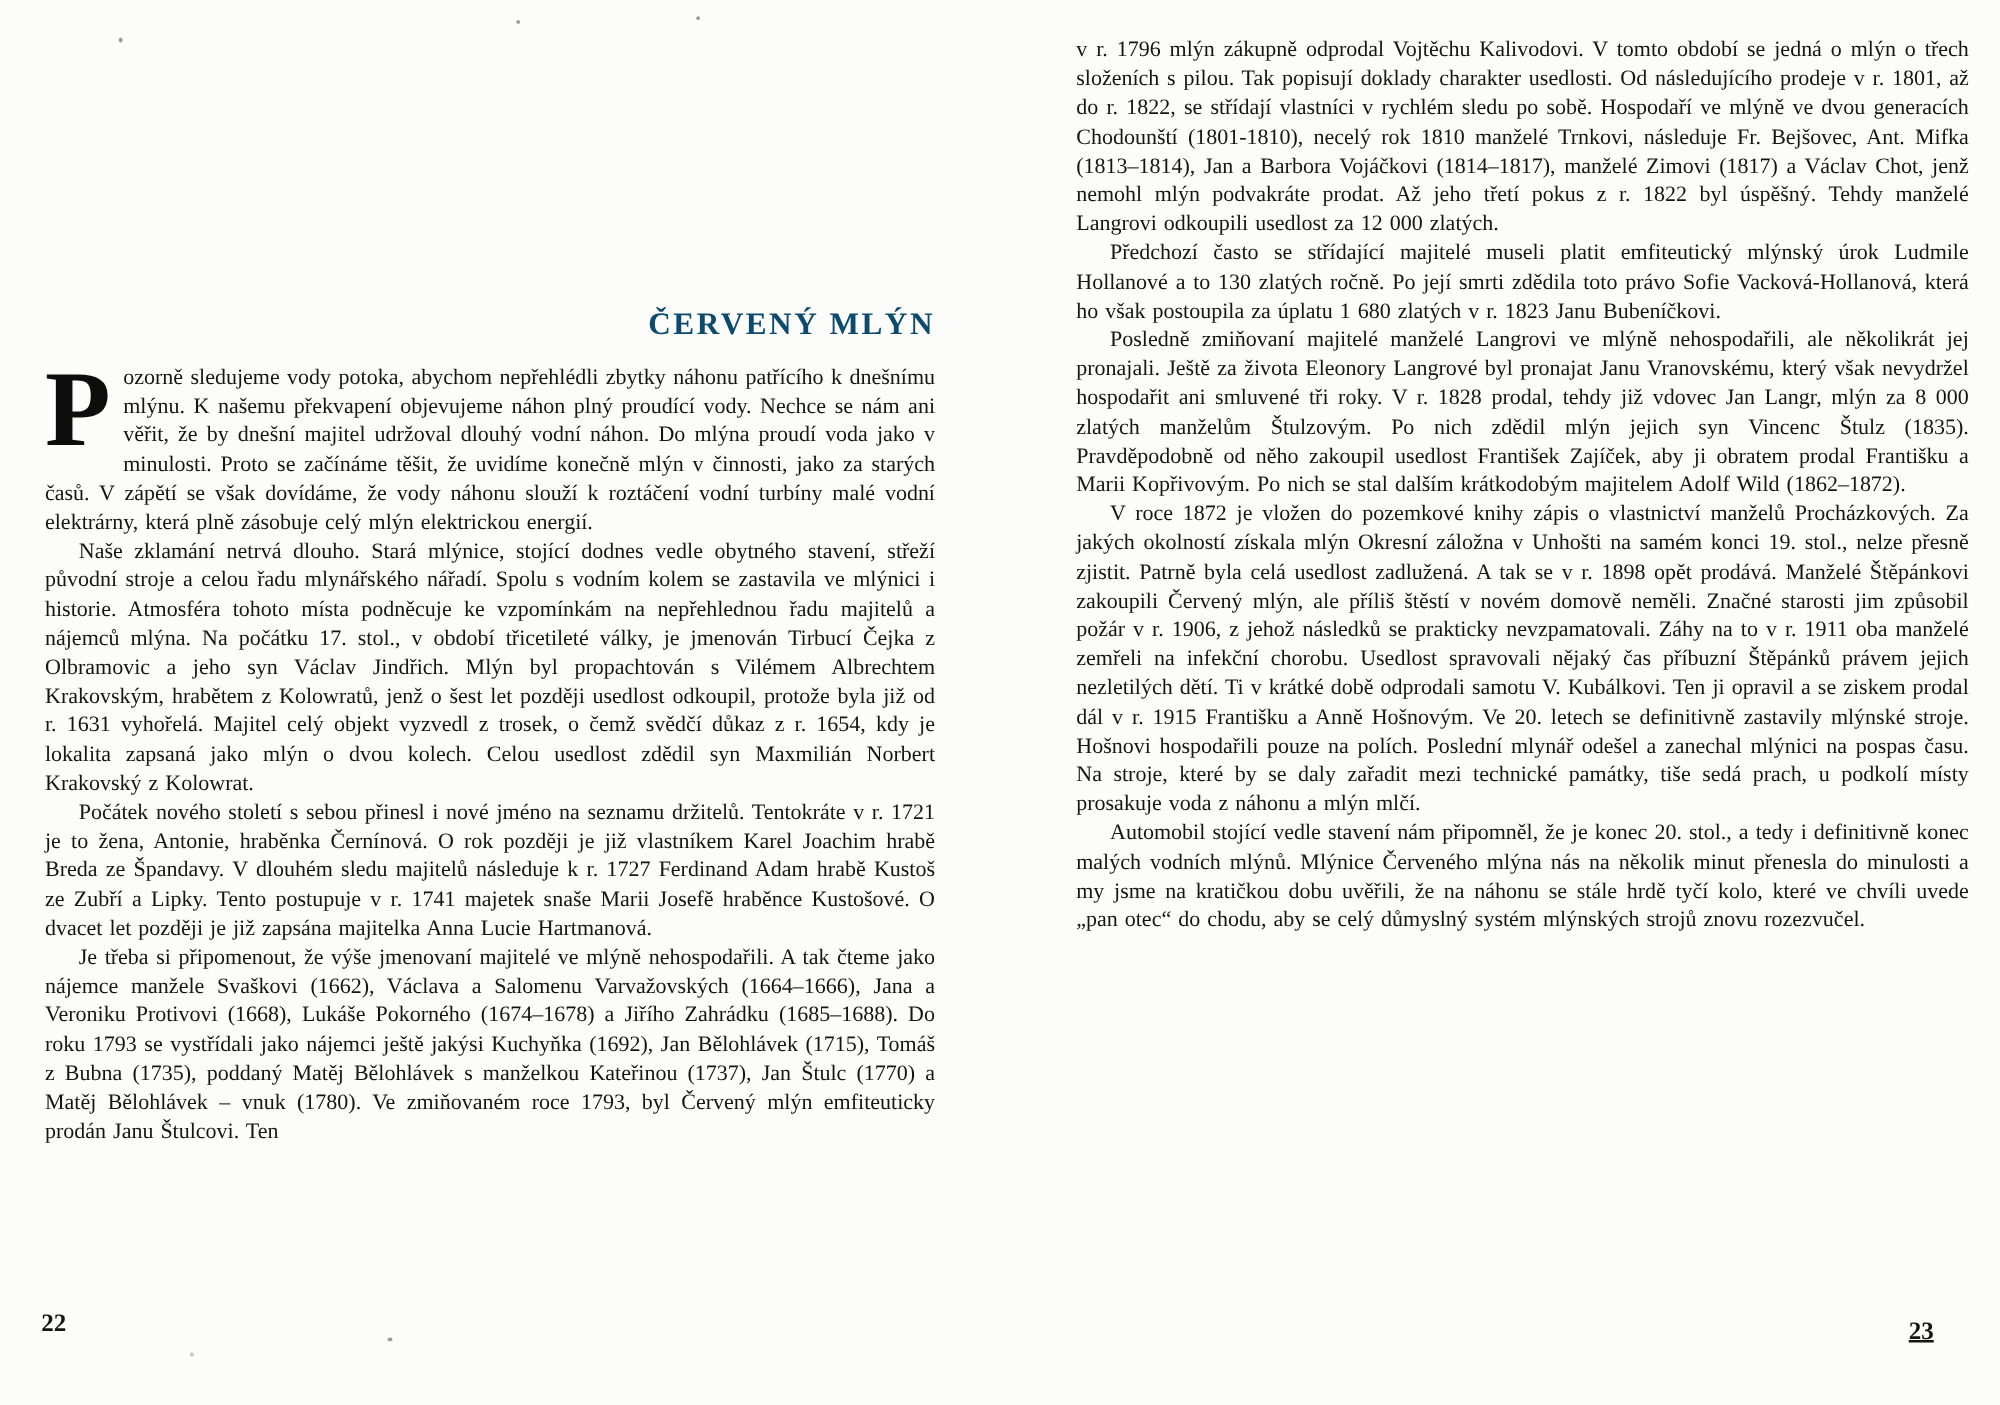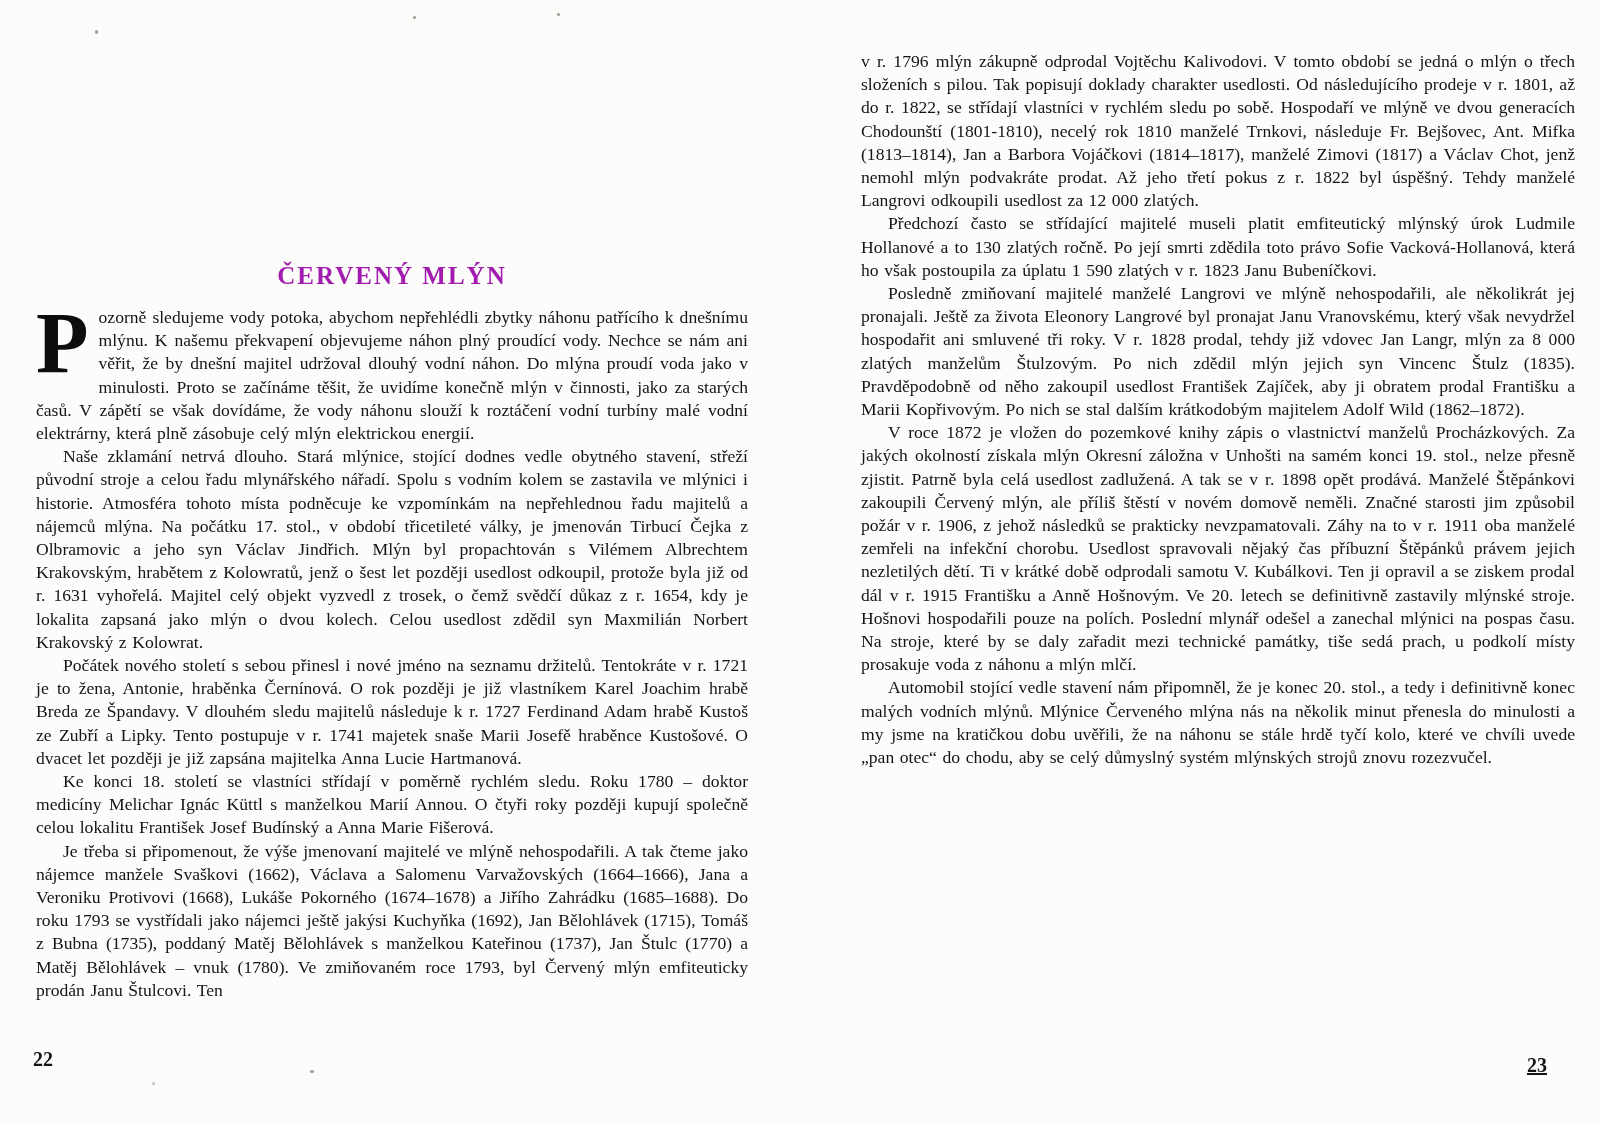--- a/index.html
+++ b/index.html
@@ -19,30 +19,30 @@
   .page {
     position: absolute;
   }
   .page-left {
     left: 36px;
     top: 246px;
     width: 712px;
   }
   .page-right {
     left: 861px;
-    top: 50px;
+    top: 28px;
     width: 714px;
   }
   .chapter-title {
-    margin: 16px 0 16px 0;
-    text-align: center;
+    margin: 0 0 16px 0;
+    text-align: right;
     font-size: 25px;
     font-weight: bold;
     letter-spacing: 2px;
-    color: #a21caf;
+    color: #0c4a6e;
   }
   .para {
     margin: 0;
     font-size: 17.6px;
     line-height: 23.2px;
     text-align: justify;
     word-spacing: 1.2px;
   }
   .para.indent {
     text-indent: 27px;
@@ -91,29 +91,28 @@
 
   <section class="page page-left">
     <h1 class="chapter-title">ČERVENÝ MLÝN</h1>
 
     <p class="para"><span class="dropcap">P</span><span>ozorně sledujeme vody potoka, abychom nepřehlédli zbytky náhonu patřícího k dnešnímu mlýnu. K našemu překvapení objevujeme náhon plný proudící vody. Nechce se nám ani věřit, že by dnešní majitel udržoval dlouhý vodní náhon. Do mlýna proudí voda jako v minulosti. Proto se začínáme těšit, že uvidíme konečně mlýn v činnosti, jako za starých časů. V zápětí se však dovídáme, že vody náhonu slouží k roztáčení vodní turbíny malé vodní elektrárny, která plně zásobuje celý mlýn elektrickou energií.</span></p>
 
     <p class="para indent">Naše zklamání netrvá dlouho. Stará mlýnice, stojící dodnes vedle obytného stavení, střeží původní stroje a celou řadu mlynářského nářadí. Spolu s vodním kolem se zastavila ve mlýnici i historie. Atmosféra tohoto místa podněcuje ke vzpomínkám na nepřehlednou řadu majitelů a nájemců mlýna. Na počátku 17. stol., v období třicetileté války, je jmenován Tirbucí Čejka z Olbramovic a jeho syn Václav Jindřich. Mlýn byl propachtován s Vilémem Albrechtem Krakovským, hrabětem z Kolowratů, jenž o šest let později usedlost odkoupil, protože byla již od r. 1631 vyhořelá. Majitel celý objekt vyzvedl z trosek, o čemž svědčí důkaz z r. 1654, kdy je lokalita zapsaná jako mlýn o dvou kolech. Celou usedlost zdědil syn Maxmilián Norbert Krakovský z Kolowrat.</p>
 
     <p class="para indent">Počátek nového století s sebou přinesl i nové jméno na seznamu držitelů. Tentokráte v r. 1721 je to žena, Antonie, hraběnka Černínová. O rok později je již vlastníkem Karel Joachim hrabě Breda ze Špandavy. V dlouhém sledu majitelů následuje k r. 1727 Ferdinand Adam hrabě Kustoš ze Zubří a Lipky. Tento postupuje v r. 1741 majetek snaše Marii Josefě hraběnce Kustošové. O dvacet let později je již zapsána majitelka Anna Lucie Hartmanová.</p>
 
-    <p class="para indent">Ke konci 18. století se vlastníci střídají v poměrně rychlém sledu. Roku 1780 – doktor medicíny Melichar Ignác Küttl s manželkou Marií Annou. O čtyři roky později kupují společně celou lokalitu František Josef Budínský a Anna Marie Fišerová.</p>
 
     <p class="para indent">Je třeba si připomenout, že výše jmenovaní majitelé ve mlýně nehospodařili. A tak čteme jako nájemce manžele Svaškovi (1662), Václava a Salomenu Varvažovských (1664–1666), Jana a Veroniku Protivovi (1668), Lukáše Pokorného (1674–1678) a Jiřího Zahrádku (1685–1688). Do roku 1793 se vystřídali jako nájemci ještě jakýsi Kuchyňka (1692), Jan Bělohlávek (1715), Tomáš z Bubna (1735), poddaný Matěj Bělohlávek s manželkou Kateřinou (1737), Jan Štulc (1770) a Matěj Bělohlávek – vnuk (1780). Ve zmiňovaném roce 1793, byl Červený mlýn emfiteuticky prodán Janu Štulcovi. Ten</p>
   </section>
 
   <section class="page page-right">
     <p class="para">v r. 1796 mlýn zákupně odprodal Vojtěchu Kalivodovi. V tomto období se jedná o mlýn o třech složeních s pilou. Tak popisují doklady charakter usedlosti. Od následujícího prodeje v r. 1801, až do r. 1822, se střídají vlastníci v rychlém sledu po sobě. Hospodaří ve mlýně ve dvou generacích Chodounští (1801-1810), necelý rok 1810 manželé Trnkovi, následuje Fr. Bejšovec, Ant. Mifka (1813–1814), Jan a Barbora Vojáčkovi (1814–1817), manželé Zimovi (1817) a Václav Chot, jenž nemohl mlýn podvakráte prodat. Až jeho třetí pokus z r. 1822 byl úspěšný. Tehdy manželé Langrovi odkoupili usedlost za 12 000 zlatých.</p>
 
-    <p class="para indent">Předchozí často se střídající majitelé museli platit emfiteutický mlýnský úrok Ludmile Hollanové a to 130 zlatých ročně. Po její smrti zdědila toto právo Sofie Vacková-Hollanová, která ho však postoupila za úplatu 1 590 zlatých v r. 1823 Janu Bubeníčkovi.</p>
+    <p class="para indent">Předchozí často se střídající majitelé museli platit emfiteutický mlýnský úrok Ludmile Hollanové a to 130 zlatých ročně. Po její smrti zdědila toto právo Sofie Vacková-Hollanová, která ho však postoupila za úplatu 1 680 zlatých v r. 1823 Janu Bubeníčkovi.</p>
 
     <p class="para indent">Posledně zmiňovaní majitelé manželé Langrovi ve mlýně nehospodařili, ale několikrát jej pronajali. Ještě za života Eleonory Langrové byl pronajat Janu Vranovskému, který však nevydržel hospodařit ani smluvené tři roky. V r. 1828 prodal, tehdy již vdovec Jan Langr, mlýn za 8 000 zlatých manželům Štulzovým. Po nich zdědil mlýn jejich syn Vincenc Štulz (1835). Pravděpodobně od něho zakoupil usedlost František Zajíček, aby ji obratem prodal Františku a Marii Kopřivovým. Po nich se stal dalším krátkodobým majitelem Adolf Wild (1862–1872).</p>
 
     <p class="para indent">V roce 1872 je vložen do pozemkové knihy zápis o vlastnictví manželů Procházkových. Za jakých okolností získala mlýn Okresní záložna v Unhošti na samém konci 19. stol., nelze přesně zjistit. Patrně byla celá usedlost zadlužená. A tak se v r. 1898 opět prodává. Manželé Štěpánkovi zakoupili Červený mlýn, ale příliš štěstí v novém domově neměli. Značné starosti jim způsobil požár v r. 1906, z jehož následků se prakticky nevzpamatovali. Záhy na to v r. 1911 oba manželé zemřeli na infekční chorobu. Usedlost spravovali nějaký čas příbuzní Štěpánků právem jejich nezletilých dětí. Ti v krátké době odprodali samotu V. Kubálkovi. Ten ji opravil a se ziskem prodal dál v r. 1915 Františku a Anně Hošnovým. Ve 20. letech se definitivně zastavily mlýnské stroje. Hošnovi hospodařili pouze na polích. Poslední mlynář odešel a zanechal mlýnici na pospas času. Na stroje, které by se daly zařadit mezi technické památky, tiše sedá prach, u podkolí místy prosakuje voda z náhonu a mlýn mlčí.</p>
 
 
     <p class="para indent">Automobil stojící vedle stavení nám připomněl, že je konec 20. stol., a tedy i definitivně konec malých vodních mlýnů. Mlýnice Červeného mlýna nás na několik minut přenesla do minulosti a my jsme na kratičkou dobu uvěřili, že na náhonu se stále hrdě tyčí kolo, které ve chvíli uvede „pan otec“ do chodu, aby se celý důmyslný systém mlýnských strojů znovu rozezvučel.</p>
   </section>
 
   <div class="page-number page-number-left">22</div>

